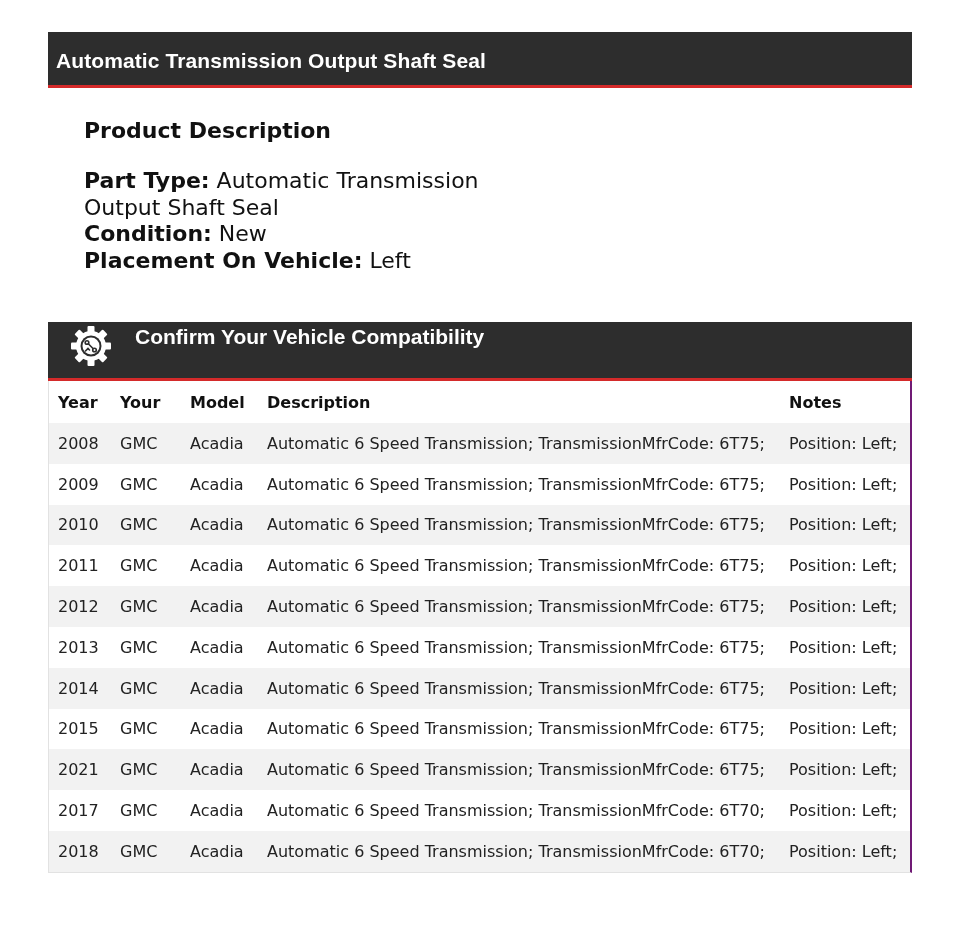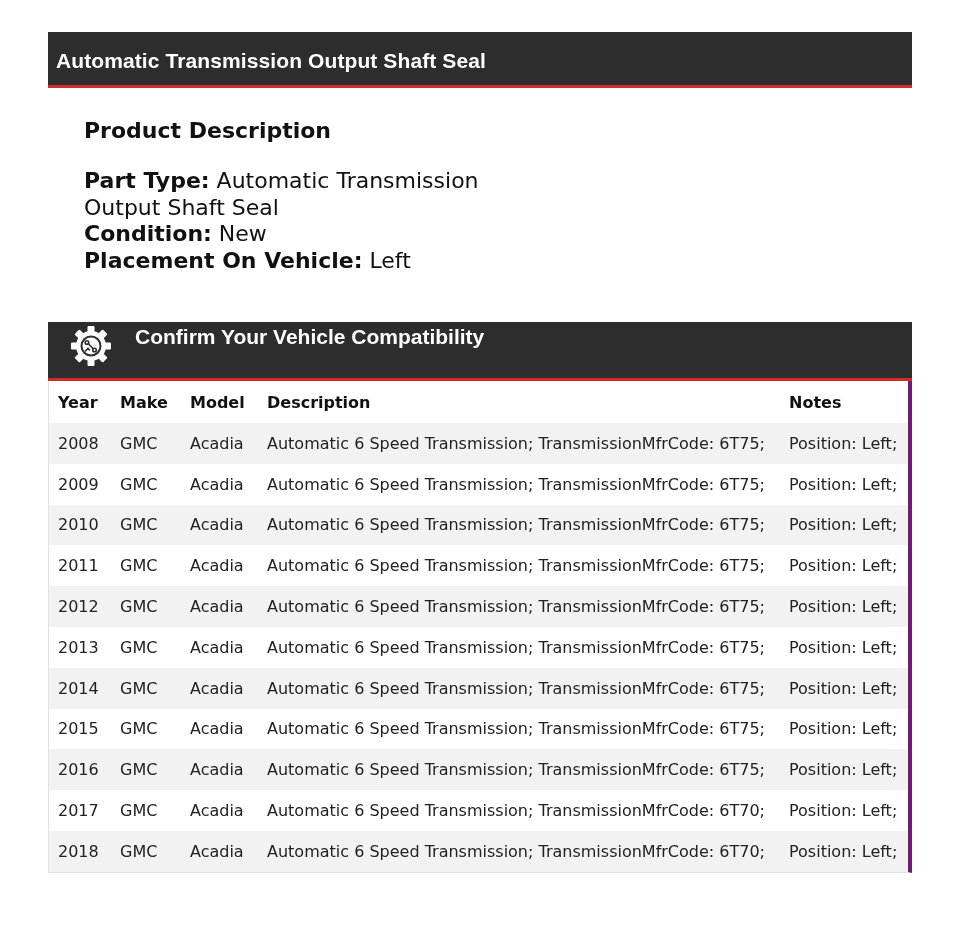--- a/index.html
+++ b/index.html
@@ -88,21 +88,21 @@
       color: #ffffff;
       margin-left: 22px;
       margin-top: 3px;
     }
     .table-wrap {
       position: absolute;
       left: 48px;
       top: 381px;
       width: 864px;
       border-left: 1px solid #e2e2e2;
-      border-right: 4px solid #701a75;
+      border-right: 2px solid #701a75;
       border-bottom: 1px solid #e2e2e2;
       box-sizing: border-box;
     }
     table {
       width: 100%;
       border-collapse: collapse;
       font-size: 16px;
       color: #222;
     }
     th {
@@ -186,21 +186,21 @@
     <colgroup>
       <col class="c-year">
         <col class="c-make">
         <col class="c-model">
         <col class="c-app">
         <col class="c-notes">
     </colgroup>
     <thead>
       <tr>
         <th>Year</th>
-        <th>Make</th>
+        <th>Your</th>
         <th>Model</th>
         <th>Description</th>
         <th>Notes</th>
       </tr>
     </thead>
     <tbody>
       <tr>
         <td>2008</td>
         <td>GMC</td>
         <td>Acadia</td>
@@ -250,21 +250,21 @@
         <td>Position: Left;</td>
       </tr>
       <tr>
         <td>2015</td>
         <td>GMC</td>
         <td>Acadia</td>
         <td>Automatic 6 Speed Transmission; TransmissionMfrCode: 6T75;</td>
         <td>Position: Left;</td>
       </tr>
       <tr>
-        <td>2016</td>
+        <td>2021</td>
         <td>GMC</td>
         <td>Acadia</td>
         <td>Automatic 6 Speed Transmission; TransmissionMfrCode: 6T75;</td>
         <td>Position: Left;</td>
       </tr>
       <tr>
         <td>2017</td>
         <td>GMC</td>
         <td>Acadia</td>
         <td>Automatic 6 Speed Transmission; TransmissionMfrCode: 6T70;</td>

